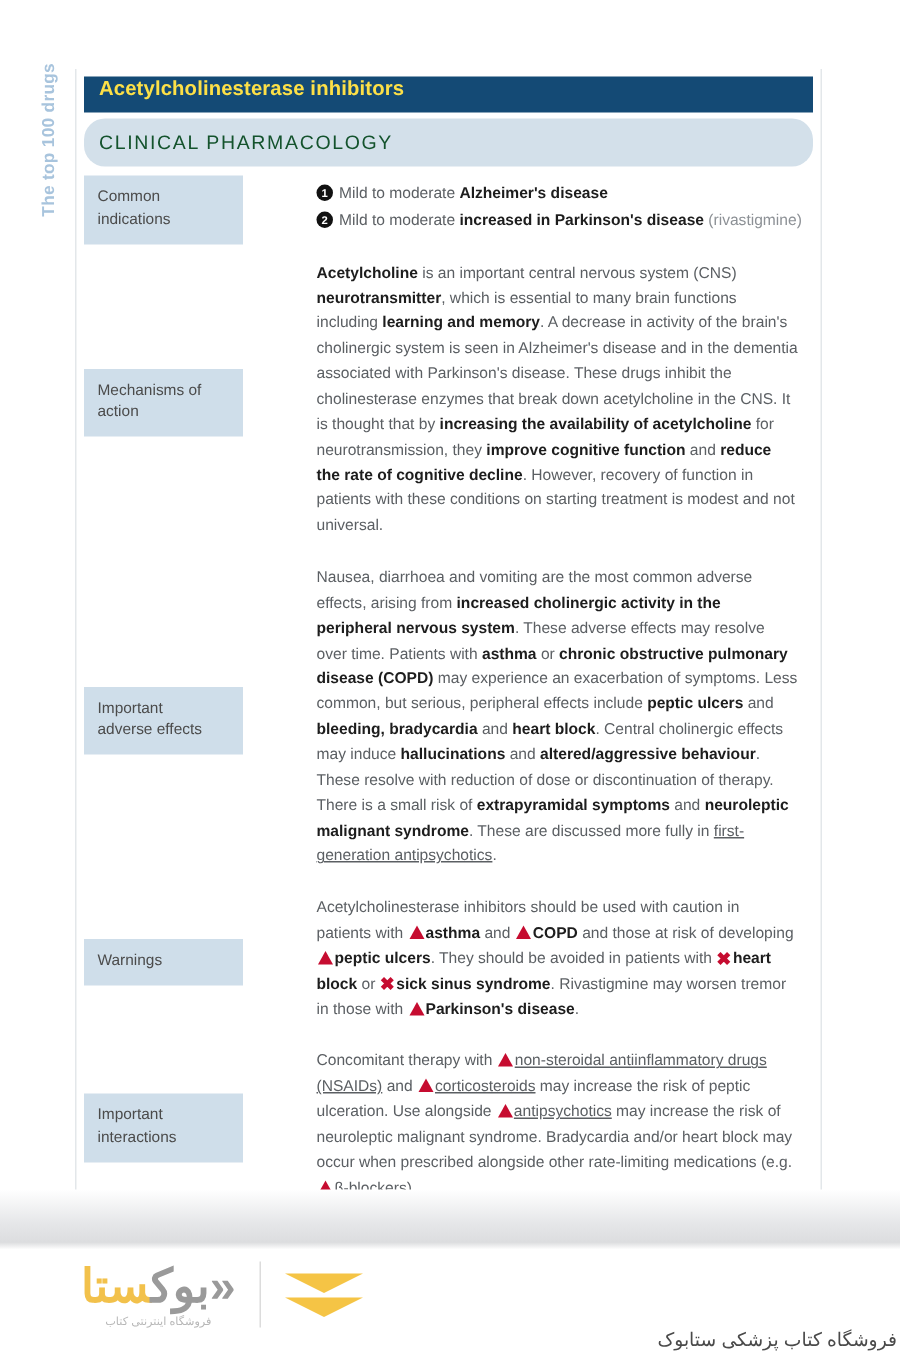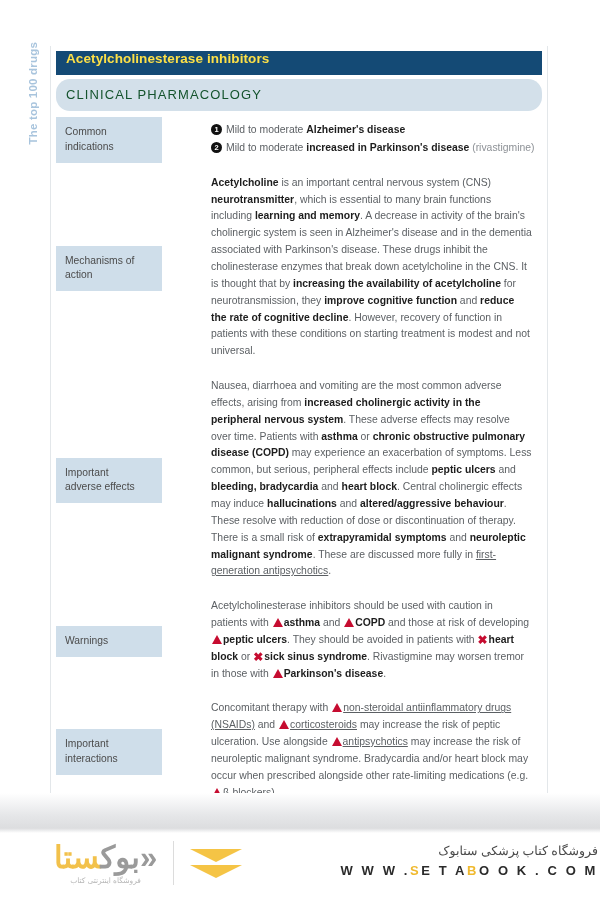--- a/index.html
+++ b/index.html
@@ -185,20 +185,21 @@
   .footer-right {
     position: absolute;
     right: 14px; top: 10px;
     text-align: right;
   }
   .fa-line {
     font-size: 12.5px;
     color: #4a4a4a;
     direction: rtl;
     margin-bottom: 5px;
+    margin-top: 42px;
   }
   .url-line {
     font-size: 13px;
     font-weight: bold;
     letter-spacing: 2.6px;
     color: #2b2b2b;
     white-space: nowrap;
   }
   .url-line .hi { color: #f0b92e; }
 </style>

